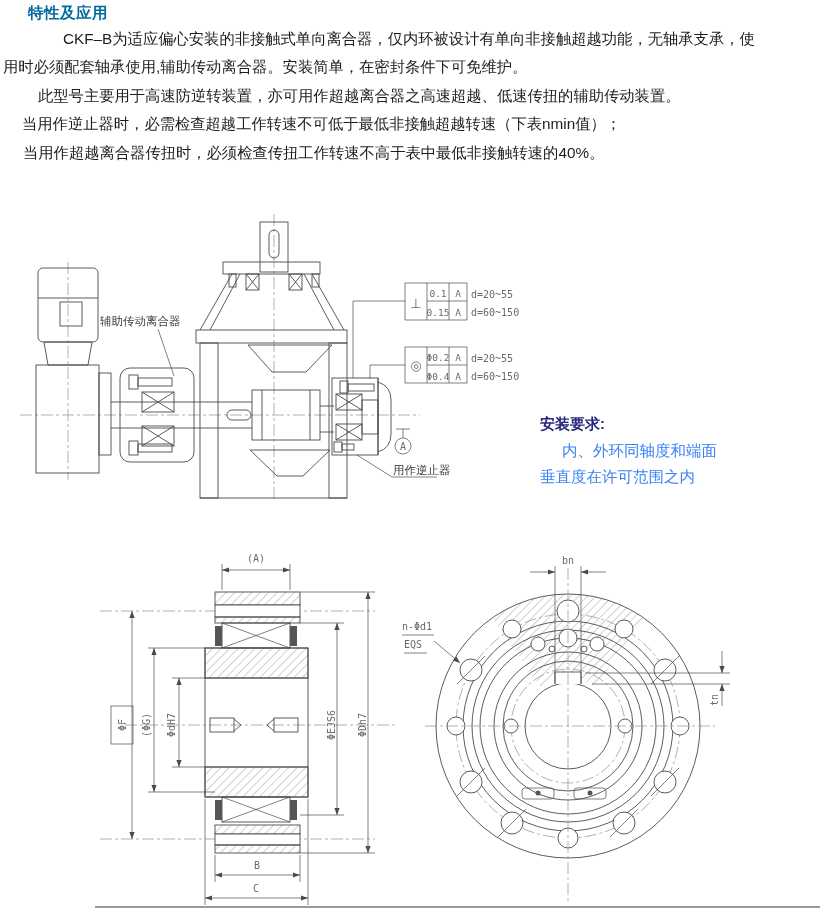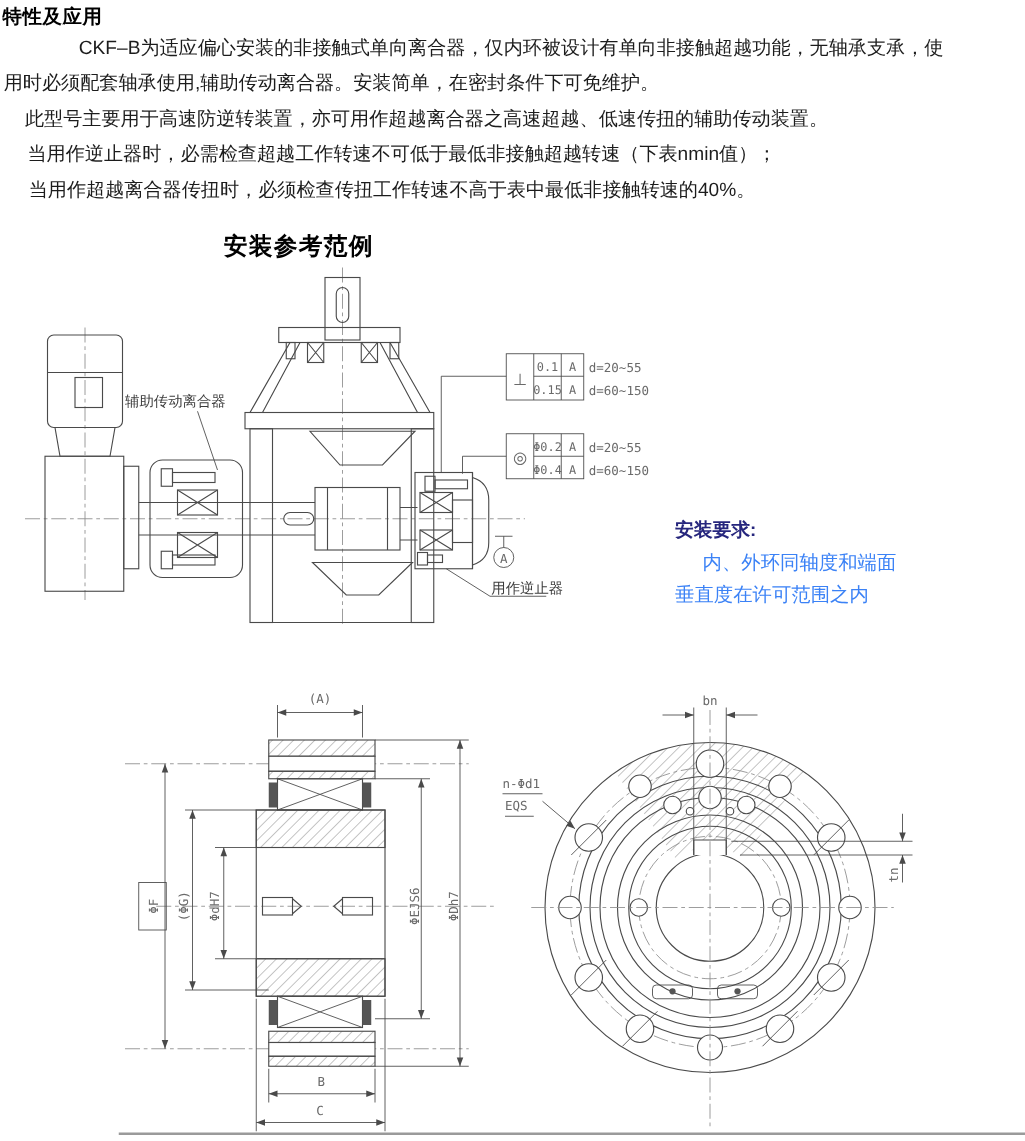--- a/index.html
+++ b/index.html
@@ -1,24 +1,24 @@
 <!DOCTYPE html>
 <html><head>
 <meta charset="utf-8">
 <style>
   html,body{margin:0;padding:0;background:#fff;}
   #page{position:relative;width:820px;height:913px;background:#ffffff;overflow:hidden;
         font-family:"Liberation Sans",sans-serif;color:#1c1c1c;}
-  .navy{color:#000000;font-weight:bold;}
+  .navy{color:#0369a1;font-weight:bold;margin-left:26px;}
   #doc-title{position:absolute;left:2px;top:3px;font-size:15.5px;letter-spacing:0.5px;}
   #intro{position:absolute;left:0;top:25px;width:676px;font-size:15.3px;line-height:28.4px;}
   #intro .il{white-space:nowrap;}
   #intro .il:nth-child(1){padding-left:63px;}
   #intro .il:nth-child(2){padding-left:3px;}
-  #intro .il:nth-child(3){padding-left:20px;}
+  #intro .il:nth-child(3){padding-left:38px;}
   #intro .il:nth-child(4){padding-left:22px;}
   #intro .il:nth-child(5){padding-left:23px;}
   #heading-cn{position:absolute;left:179px;top:184px;font-size:19px;letter-spacing:1px;}
   #heading-en{position:absolute;left:544px;top:183px;font-size:19.5px;letter-spacing:0.2px;}
   #req{position:absolute;left:540px;top:415px;width:250px;}
   #req .req-title{font-size:15px;font-weight:bold;color:#26267d;margin-bottom:4px;}
   #req .req-line{font-size:15.5px;line-height:26px;color:#3b82f6;}
   #req .req-line.first{padding-left:22px;}
   #bottom-rule{position:absolute;left:95px;top:906px;width:725px;height:2px;background:#9a9a9a;}
   svg{position:absolute;}
@@ -45,21 +45,20 @@
   <div id="doc-title" class="navy">特性及应用</div>
 
   <div id="intro">
     <div class="il">CKF–B为适应偏心安装的非接触式单向离合器，仅内环被设计有单向非接触超越功能，无轴承支承，使</div>
     <div class="il">用时必须配套轴承使用,辅助传动离合器。安装简单，在密封条件下可免维护。</div>
     <div class="il">此型号主要用于高速防逆转装置，亦可用作超越离合器之高速超越、低速传扭的辅助传动装置。</div>
     <div class="il">当用作逆止器时，必需检查超越工作转速不可低于最低非接触超越转速（下表nmin值）；</div>
     <div class="il">当用作超越离合器传扭时，必须检查传扭工作转速不高于表中最低非接触转速的40%。</div>
   </div>
 
-  <div id="heading-cn" class="navy">安装参考范例</div>
 
   <svg id="asm" width="540" height="322" viewBox="0 0 540 322">
     <g class="cl">
       <path d="M68,52 V270"></path>
       <path d="M20,205 H420"></path>
       <path d="M274,4 V292"></path>
     </g>
 
     <g class="ln">
       <rect x="38" y="58" width="60" height="74" rx="5"></rect>

